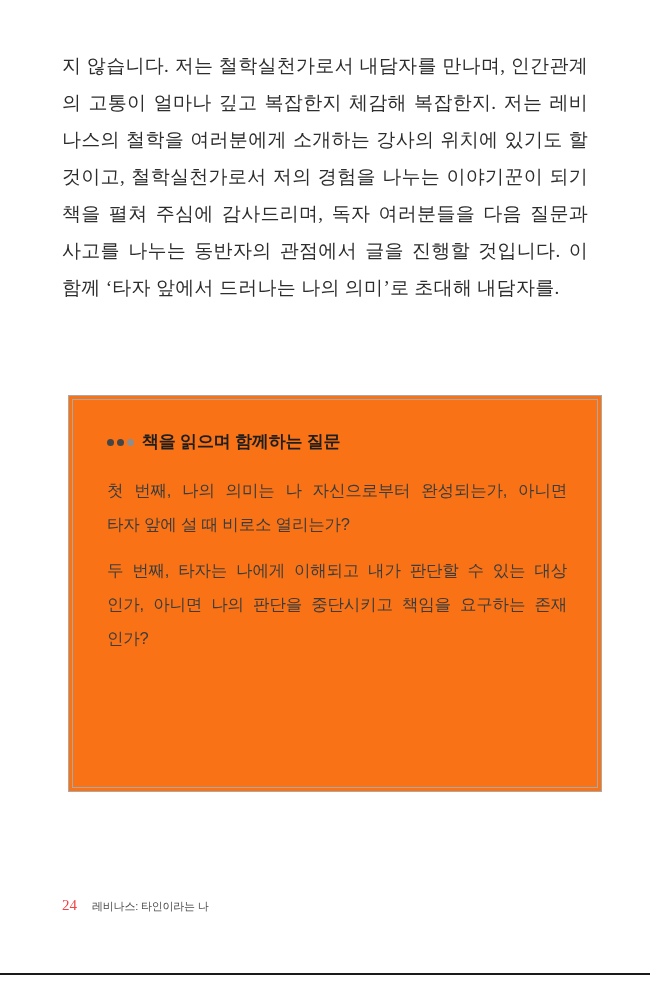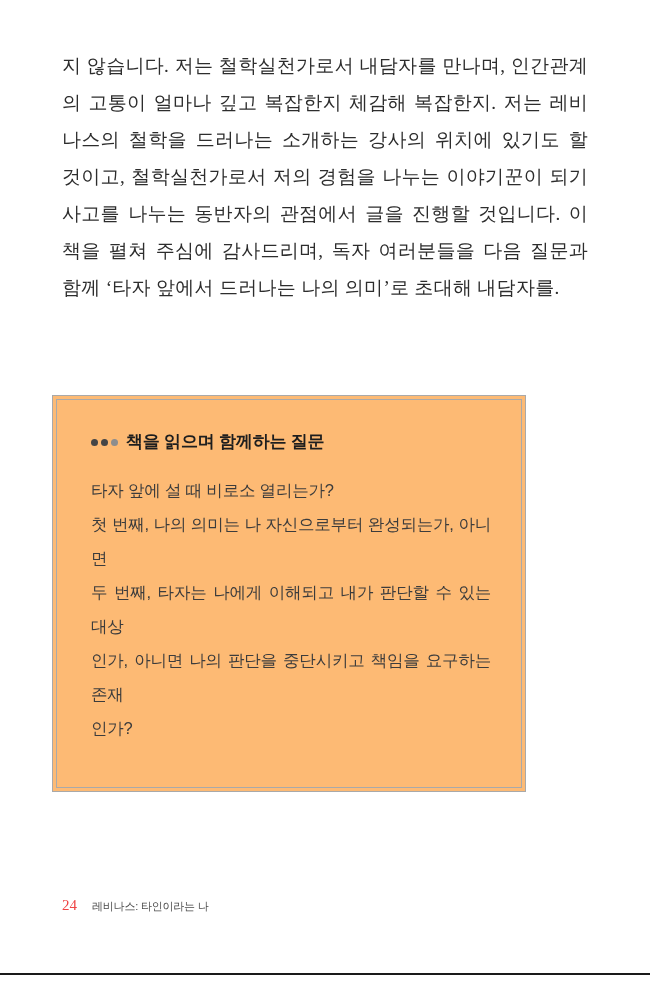--- a/index.html
+++ b/index.html
@@ -30,27 +30,27 @@
     letter-spacing: 0.3px;
     text-align: justify;
     text-align-last: justify;
     white-space: normal;
   }
   .bline.last { text-align-last: left; }
 
   
   .qbox {
     position: absolute;
-    left: 52px;
+    left: 68px;
     top: 395px;
-    width: 474px;
+    width: 534px;
     height: 397px;
     border: 1px solid #a9a9a9;
     padding: 3px;
-    background: #fdba74;
+    background: #f97316;
   }
   .qbox-inner {
     width: 100%;
     height: 100%;
     border: 1px solid #a9a9a9;
     padding: 30px 30px 24px 34px;
   }
   .qtitle-row {
     display: flex;
     align-items: center;
@@ -70,21 +70,21 @@
   .d1, .d2 { background: #454545; }
   .d3 { background: #8d8d8d; }
   .qtitle {
     font-family: "Liberation Sans", "DejaVu Sans", sans-serif;
     font-size: 17px;
     font-weight: bold;
     color: #1e1e1e;
     letter-spacing: -0.2px;
     line-height: 24px;
   }
-  .question { margin-top: 0; }
+  .question { margin-top: 12px; }
   .question.first { margin-top: 19px; }
   .qline {
     font-family: "Liberation Sans", "DejaVu Sans", sans-serif;
     font-size: 16.5px;
     line-height: 34px;
     color: #3c3c3c;
     letter-spacing: -0.2px;
     text-align: justify;
     text-align-last: justify;
   }
@@ -122,42 +122,42 @@
   }
 </style>
 </head>
 <body>
 
 <div class="page">
 
   <div class="body-text">
     <div class="bline">지 않습니다. 저는 철학실천가로서 내담자를 만나며, 인간관계</div>
     <div class="bline">의 고통이 얼마나 깊고 복잡한지 체감해 복잡한지. 저는 레비</div>
-    <div class="bline">나스의 철학을 드러나는 소개하는 강사의 위치에 있기도 할</div>
+    <div class="bline">나스의 철학을 여러분에게 소개하는 강사의 위치에 있기도 할</div>
     <div class="bline">것이고, 철학실천가로서 저의 경험을 나누는 이야기꾼이 되기</div>
+    <div class="bline">책을 펼쳐 주심에 감사드리며, 독자 여러분들을 다음 질문과</div>
     <div class="bline">사고를 나누는 동반자의 관점에서 글을 진행할 것입니다. 이</div>
-    <div class="bline">책을 펼쳐 주심에 감사드리며, 독자 여러분들을 다음 질문과</div>
     <div class="bline last">함께 ‘타자 앞에서 드러나는 나의 의미’로 초대해 내담자를.</div>
   </div>
 
   <div class="qbox">
     <div class="qbox-inner">
 
       <div class="qtitle-row">
         <span class="dots">
           <span class="d d1"></span>
           <span class="d d2"></span>
           <span class="d d3"></span>
         </span>
         <span class="qtitle">책을 읽으며 함께하는 질문</span>
       </div>
 
       <div class="question first">
+        <div class="qline">첫 번째, 나의 의미는 나 자신으로부터 완성되는가, 아니면</div>
         <div class="qline lastline">타자 앞에 설 때 비로소 열리는가?</div>
-        <div class="qline">첫 번째, 나의 의미는 나 자신으로부터 완성되는가, 아니면</div>
       </div>
 
       <div class="question">
         <div class="qline">두 번째, 타자는 나에게 이해되고 내가 판단할 수 있는 대상</div>
         <div class="qline">인가, 아니면 나의 판단을 중단시키고 책임을 요구하는 존재</div>
         <div class="qline lastline">인가?</div>
       </div>
 
 
     </div>

